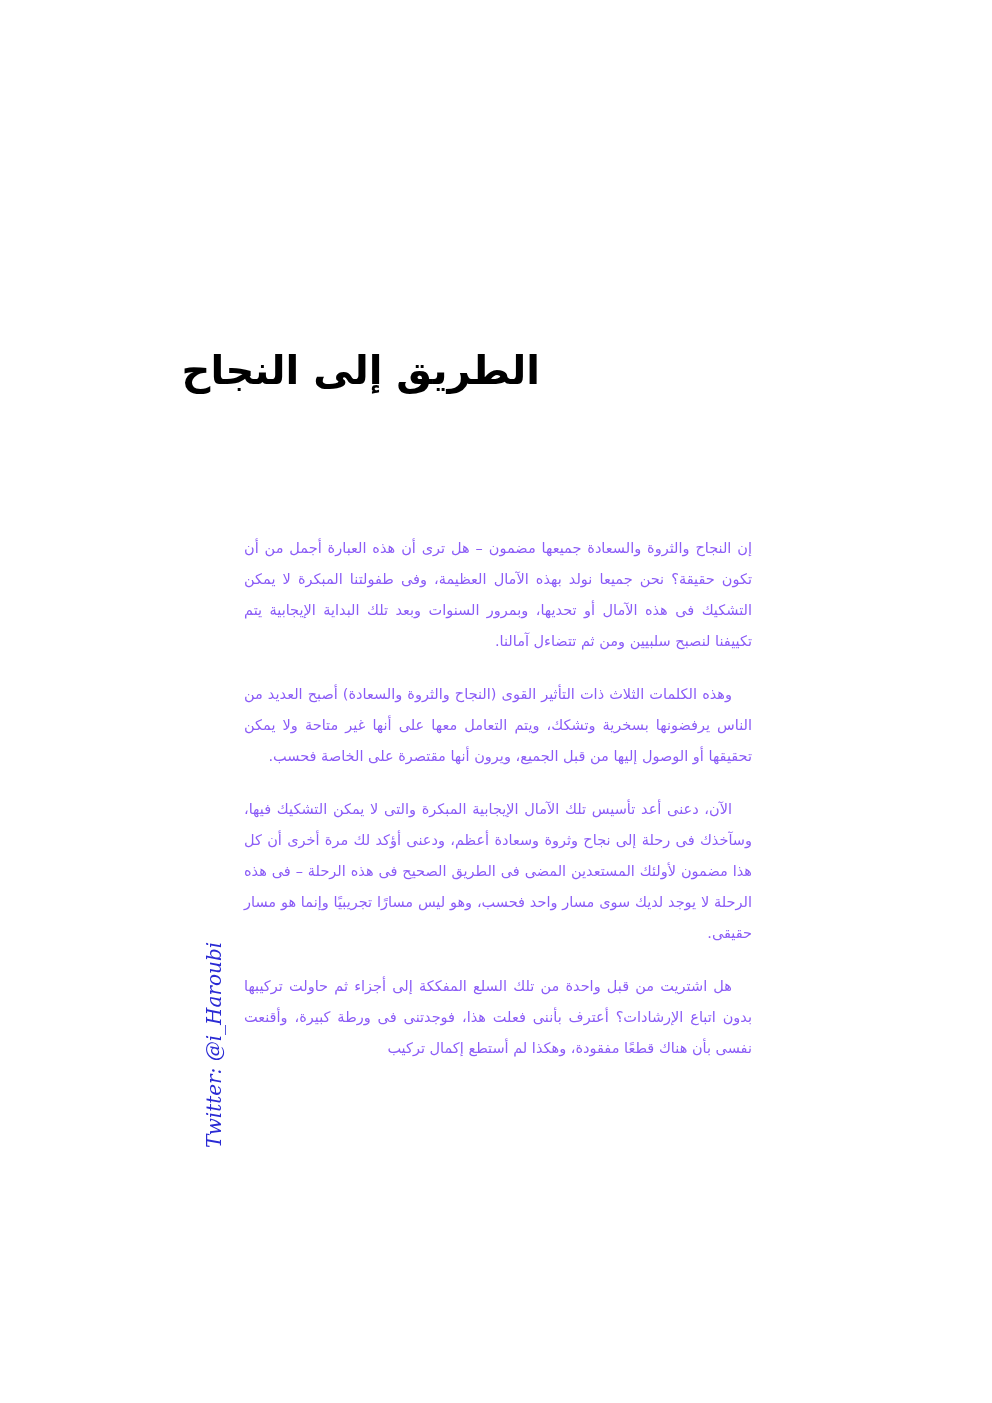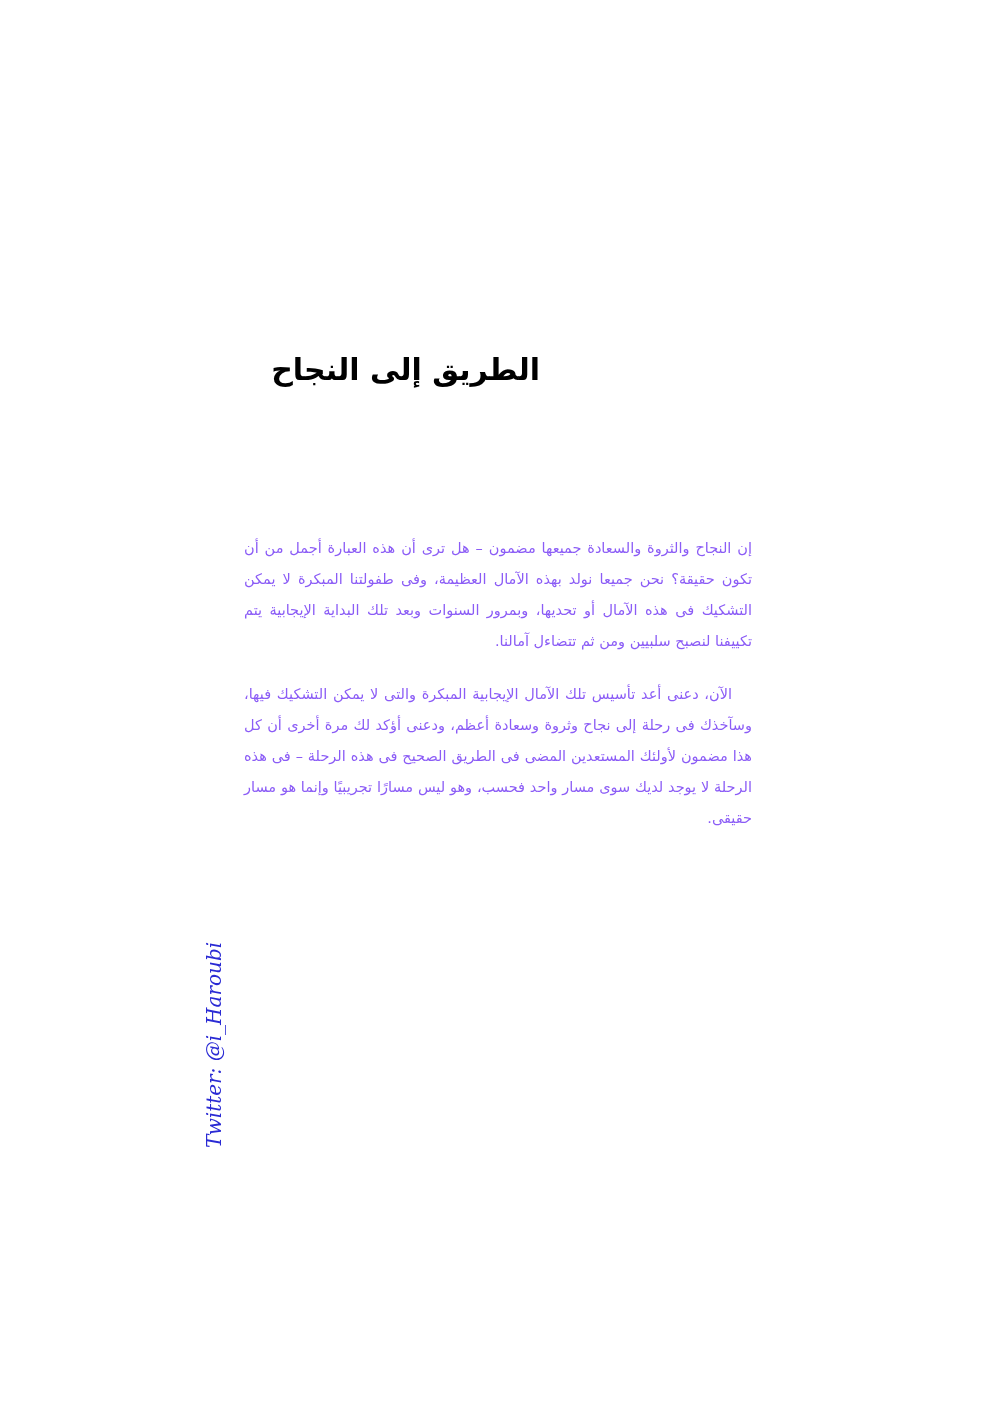--- a/index.html
+++ b/index.html
@@ -22,21 +22,21 @@
       background: #ffffff;
     }
     .chapter-title {
       position: absolute;
       top: 345px;
       right: 452px;
       margin: 0;
       direction: rtl;
       font-family: "DejaVu Sans", sans-serif;
       font-weight: bold;
-      font-size: 30px;
+      font-size: 40px;
       line-height: 50px;
       color: #000000;
       white-space: nowrap;
     }
     .body-text {
       position: absolute;
       top: 533px;
       left: 244px;
       width: 508px;
       direction: rtl;
@@ -70,18 +70,20 @@
   </style>
 </head>
 <body>
 
 <div class="page">
 
   <h1 class="chapter-title">الطريق إلى النجاح</h1>
 
   <div class="body-text">
     <p class="para">إن النجاح والثروة والسعادة جميعها مضمون – هل ترى أن هذه العبارة أجمل من أن تكون حقيقة؟ نحن جميعا نولد بهذه الآمال العظيمة، وفى طفولتنا المبكرة لا يمكن التشكيك فى هذه الآمال أو تحديها، وبمرور السنوات وبعد تلك البداية الإيجابية يتم تكييفنا لنصبح سلبيين ومن ثم تتضاءل آمالنا.</p>
+    <p class="para indent">وهذه الكلمات الثلاث ذات التأثير القوى (النجاح والثروة والسعادة) أصبح العديد من الناس يرفضونها بسخرية وتشكك، ويتم التعامل معها على أنها غير متاحة ولا يمكن تحقيقها أو الوصول إليها من قبل الجميع، ويرون أنها مقتصرة على الخاصة فحسب.</p>
     <p class="para indent">الآن، دعنى أعد تأسيس تلك الآمال الإيجابية المبكرة والتى لا يمكن التشكيك فيها، وسآخذك فى رحلة إلى نجاح وثروة وسعادة أعظم، ودعنى أؤكد لك مرة أخرى أن كل هذا مضمون لأولئك المستعدين المضى فى الطريق الصحيح فى هذه الرحلة – فى هذه الرحلة لا يوجد لديك سوى مسار واحد فحسب، وهو ليس مسارًا تجريبيًا وإنما هو مسار حقيقى.</p>
+    <p class="para indent">هل اشتريت من قبل واحدة من تلك السلع المفككة إلى أجزاء ثم حاولت تركيبها بدون اتباع الإرشادات؟ أعترف بأننى فعلت هذا، فوجدتنى فى ورطة كبيرة، وأقنعت نفسى بأن هناك قطعًا مفقودة، وهكذا لم أستطع إكمال تركيب</p>
   </div>
 
   <div class="watermark">Twitter: @i_Haroubi</div>
 
 </div>
 
 </body></html>

